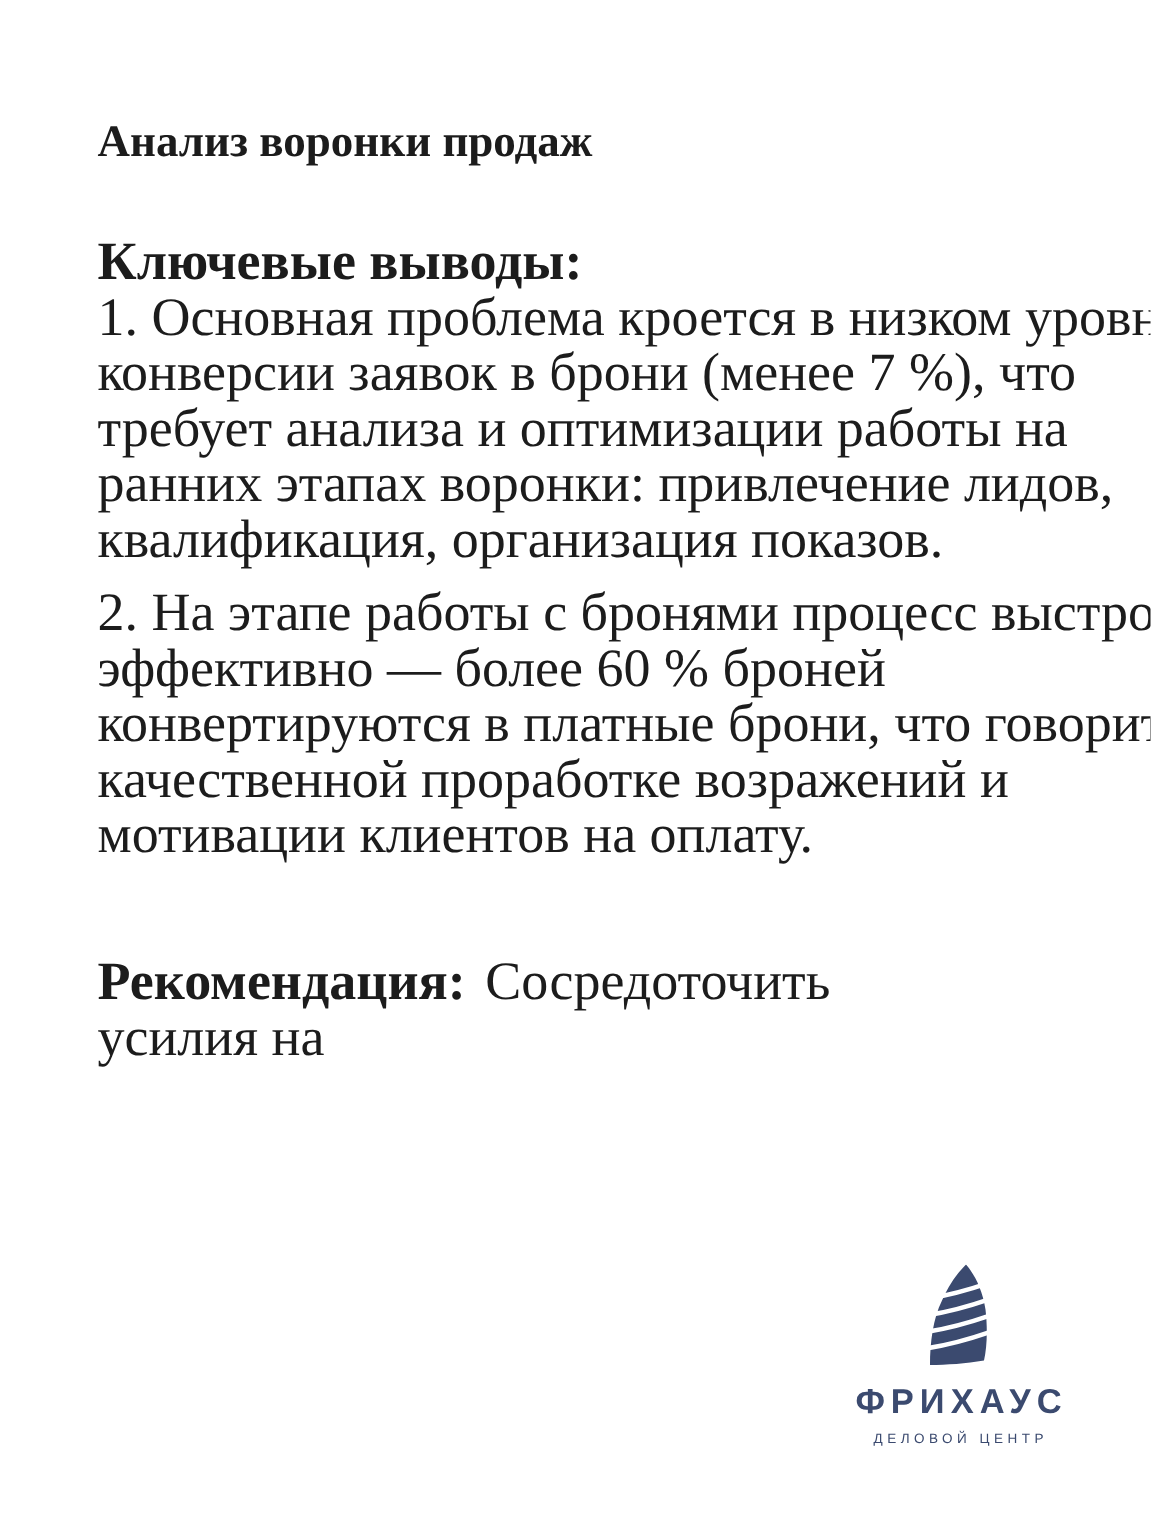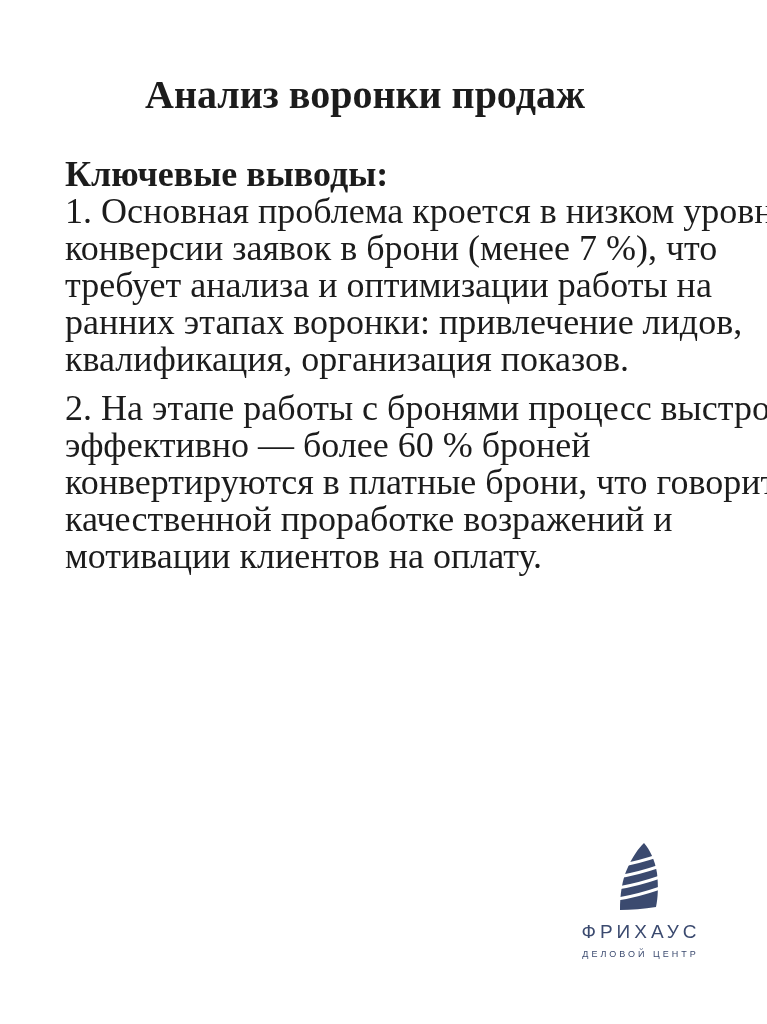--- a/index.html
+++ b/index.html
@@ -12,24 +12,24 @@
     font-family: "Liberation Serif", "DejaVu Serif", serif;
     color: #1c1c1c;
   }
   .doc {
     position: absolute;
     left: 65px;
     top: 76px;
     width: 600px;
   }
   .title {
-    font-size: 40px;
+    font-size: 30px;
     font-weight: bold;
     line-height: 38px;
-    text-align: center;
+    text-align: left;
     white-space: pre;
   }
   .body-text {
     font-size: 36px;
     line-height: 37px;
   }
   .section-heading {
     font-weight: bold;
     margin-top: 42px;
     white-space: pre;
@@ -46,22 +46,22 @@
     left: 566px;
     top: 843px;
     width: 146px;
     text-align: center;
     color: #3b4a6f;
     font-family: "Liberation Sans", "DejaVu Sans", sans-serif;
   }
   .logo-mark { display: block; margin: 0 auto; }
   .logo-wordmark {
     margin-top: 9px;
-    font-size: 19px;
-    font-weight: normal;
+    font-size: 23px;
+    font-weight: bold;
     letter-spacing: 4px;
     margin-right: -4px; 
     white-space: pre;
   }
   .logo-subtitle {
     margin-top: 6px;
     font-size: 9px;
     font-weight: normal;
     letter-spacing: 3px;
     margin-right: -3px;
@@ -83,20 +83,23 @@
 ранних этапах воронки: привлечение лидов,
 квалификация, организация показов.</div>
     <div class="lines para-2">2. На этапе работы с бронями процесс выстроен
 эффективно — более 60 % броней
 конвертируются в платные брони, что говорит о
 качественной проработке возражений и
 мотивации клиентов на оплату.</div>
   </div>
 
   <div class="body-text para-3">
+    <div>
+      <span class="inline-label">Рекомендация:</span><span>Сосредоточить усилия на</span>
+    </div>
   </div>
 
 </div>
 
 <div class="logo" style="color: rgb(59, 74, 111);">
   <svg class="logo-mark" width="40" height="69" viewBox="0 0 40 69">
     <path d="M 1 67
              C 1 52, 3 36, 9 24
              C 14 13, 19 6, 25 0
              C 31 7, 36 17, 38 30

